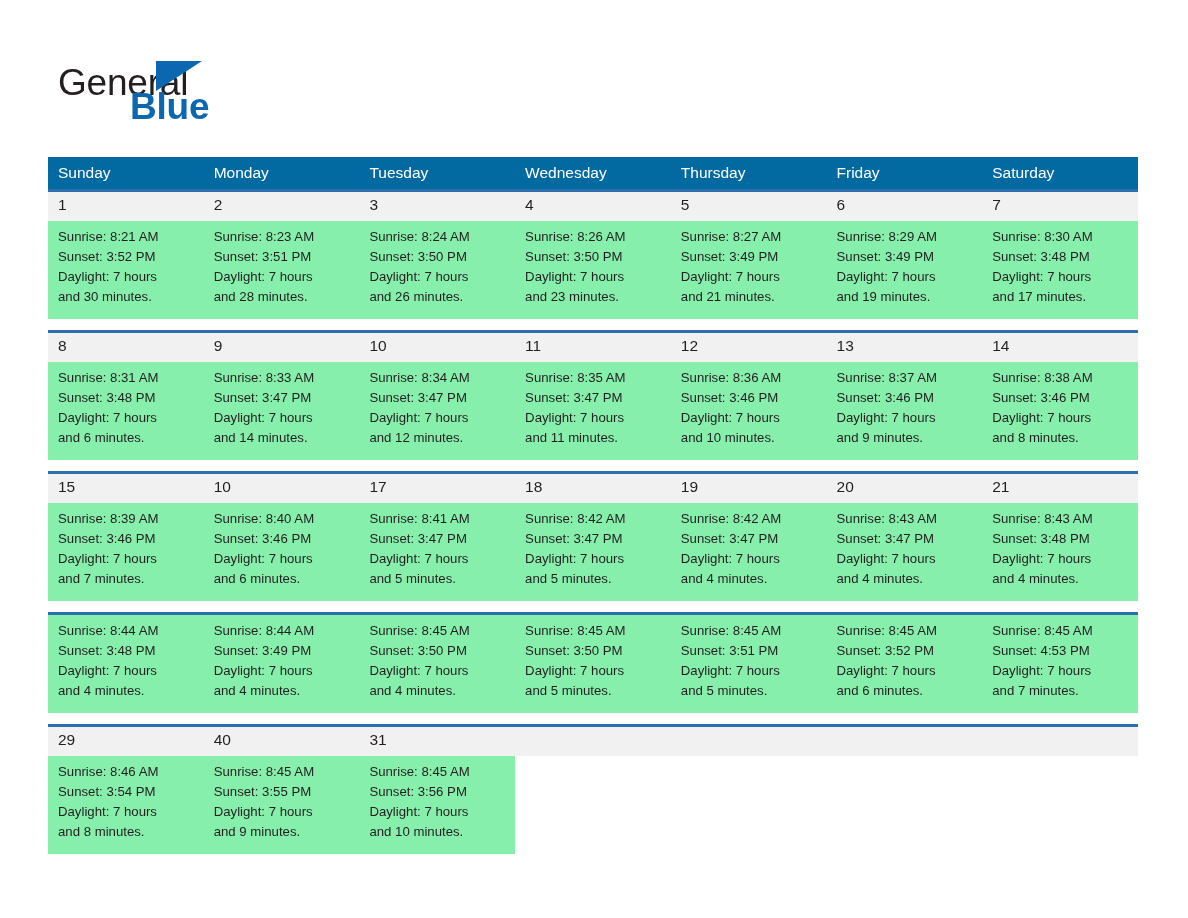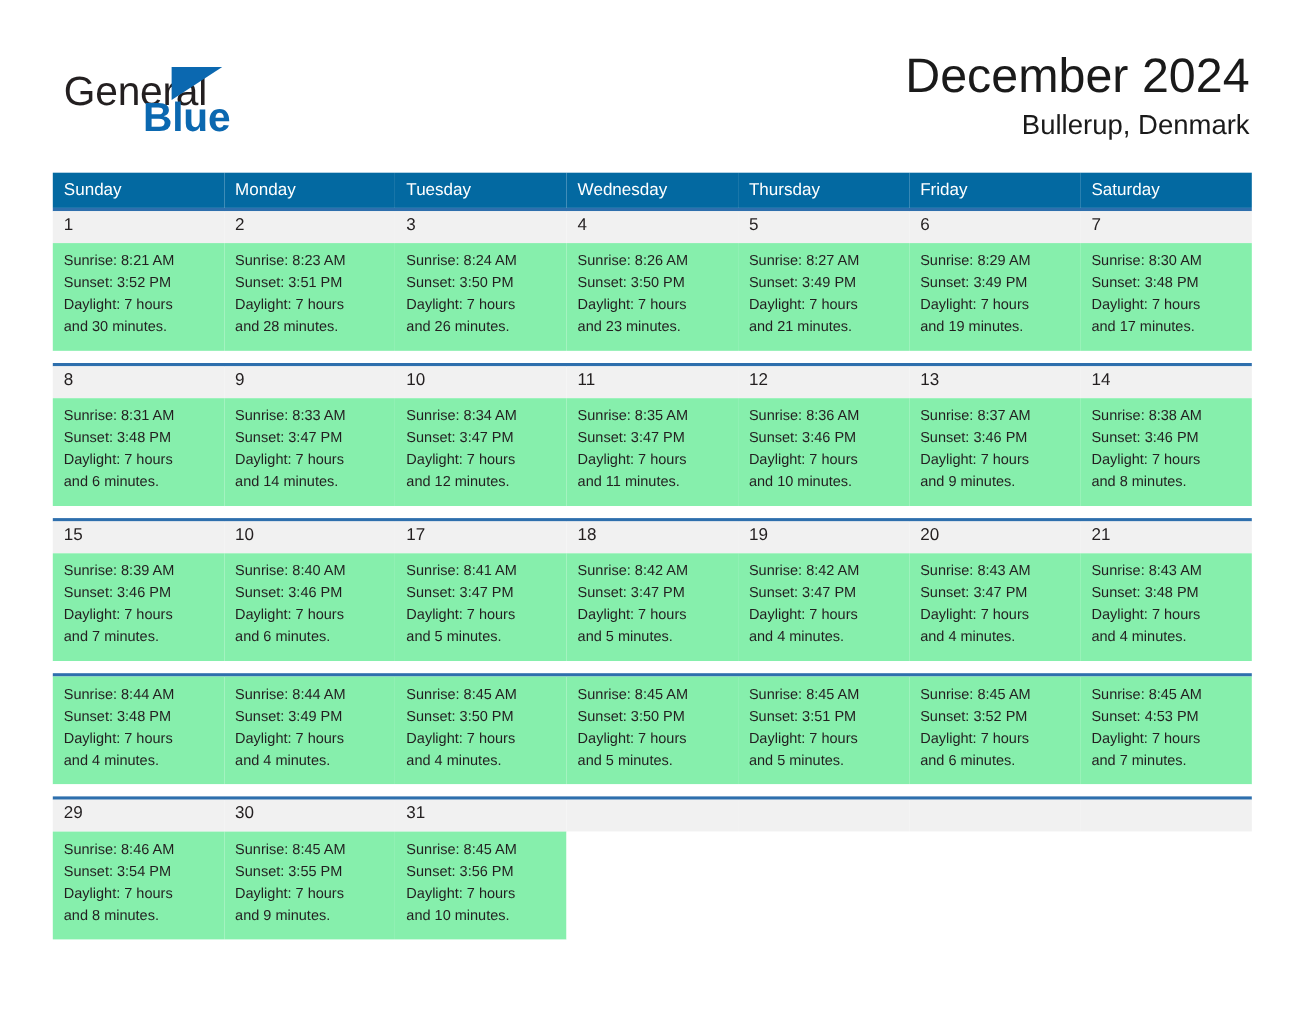--- a/index.html
+++ b/index.html
@@ -154,24 +154,20 @@
 <div class="page">
 
   <div class="top">
 
     <div class="logo">
       <span class="logo-line1">General</span>
       <span class="logo-tri"></span>
       <span class="logo-line2">Blue</span>
     </div>
 
-    <div class="title-block">
-      <div class="cal-title">December 2024</div>
-      <div class="cal-subtitle">Bullerup, Denmark</div>
-    </div>
 
   </div>
 
   <table class="calendar">
     <colgroup>
       <col>
         <col>
         <col>
         <col>
         <col>
@@ -415,21 +411,21 @@
           </td>
         </tr>
         <tr class="wk-gap">
           <td colspan="7"></td>
         </tr>
         <tr class="wk-sep">
           <td colspan="7"></td>
         </tr>
         <tr class="daynum-row">
           <td>29</td>
-          <td>30</td>
+          <td>40</td>
           <td>31</td>
           <td class="empty"></td>
           <td class="empty"></td>
           <td class="empty"></td>
           <td class="empty"></td>
         </tr>
         <tr class="info-row">
           <td>
             <div class="info-line">Sunrise: 8:46 AM</div>
             <div class="info-line">Sunset: 3:54 PM</div>

